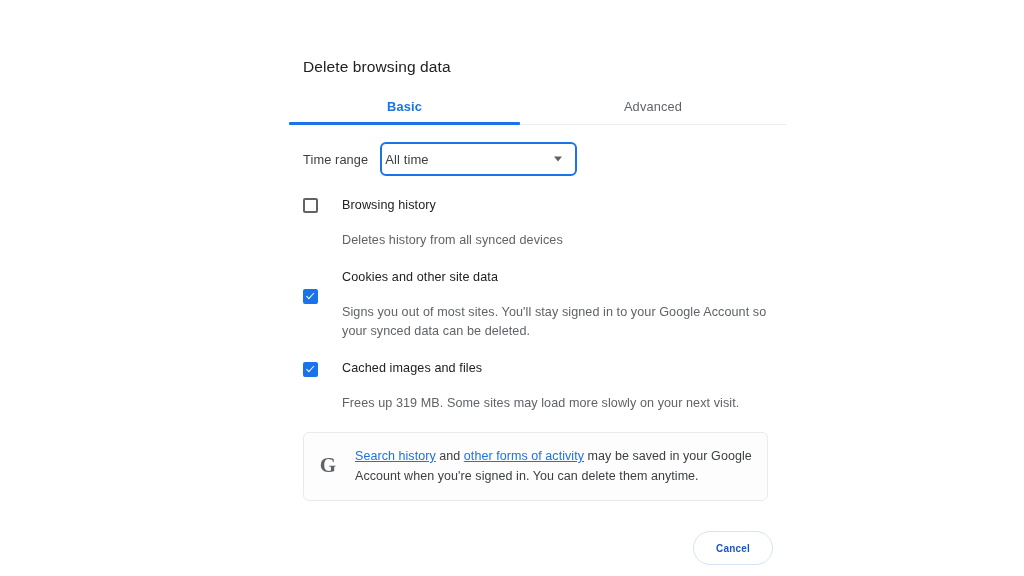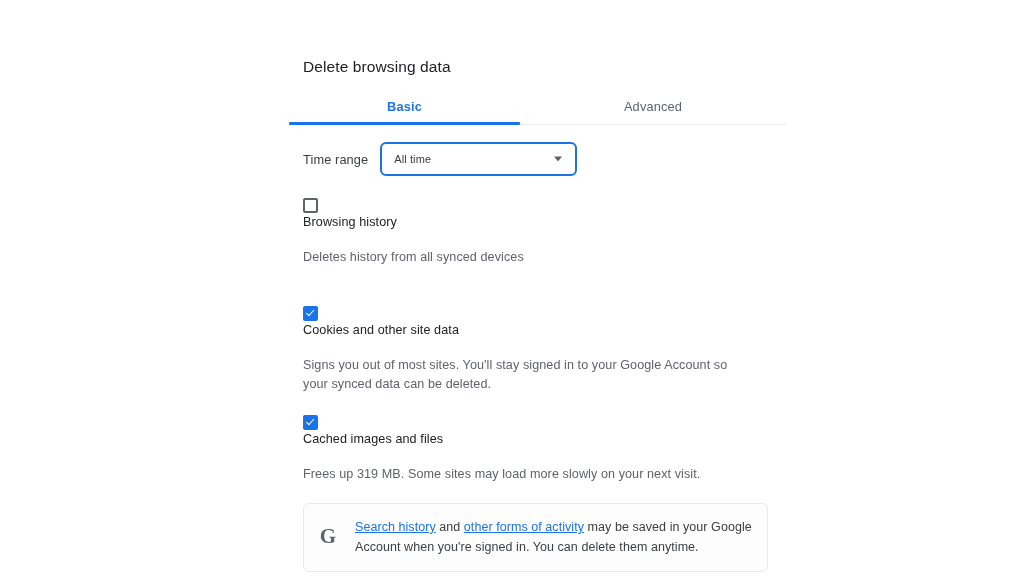--- a/index.html
+++ b/index.html
@@ -94,23 +94,23 @@
     height: 34px;
     border: 2px solid #1a73e8;
     border-radius: 6px;
     background: #ffffff;
     box-sizing: border-box;
     display: flex;
     align-items: center;
     cursor: pointer;
   }
   .select-value {
-    font-size: 11px;
+    font-size: 13px;
     color: #3c4043;
-    padding-left: 12px;
+    padding-left: 3px;
     letter-spacing: 0.1px;
   }
   .select-arrow {
     position: absolute;
     right: 13px;
     top: 50%;
     transform: translateY(-50%);
     width: 0;
     height: 0;
     border-left: 4.5px solid transparent;
@@ -121,21 +121,20 @@
   
   .options {
     margin-top: 20px;
     padding-left: 14px;
   }
   .option-row {
     display: flex;
     align-items: flex-start;
     margin-bottom: 17px;
     position: relative;
-    flex-direction: column;
   }
   .option-row:last-child { margin-bottom: 0; }
 
   .checkbox {
     flex: 0 0 auto;
     width: 15px;
     height: 15px;
     box-sizing: border-box;
     border-radius: 2px;
     margin-right: 24px;

